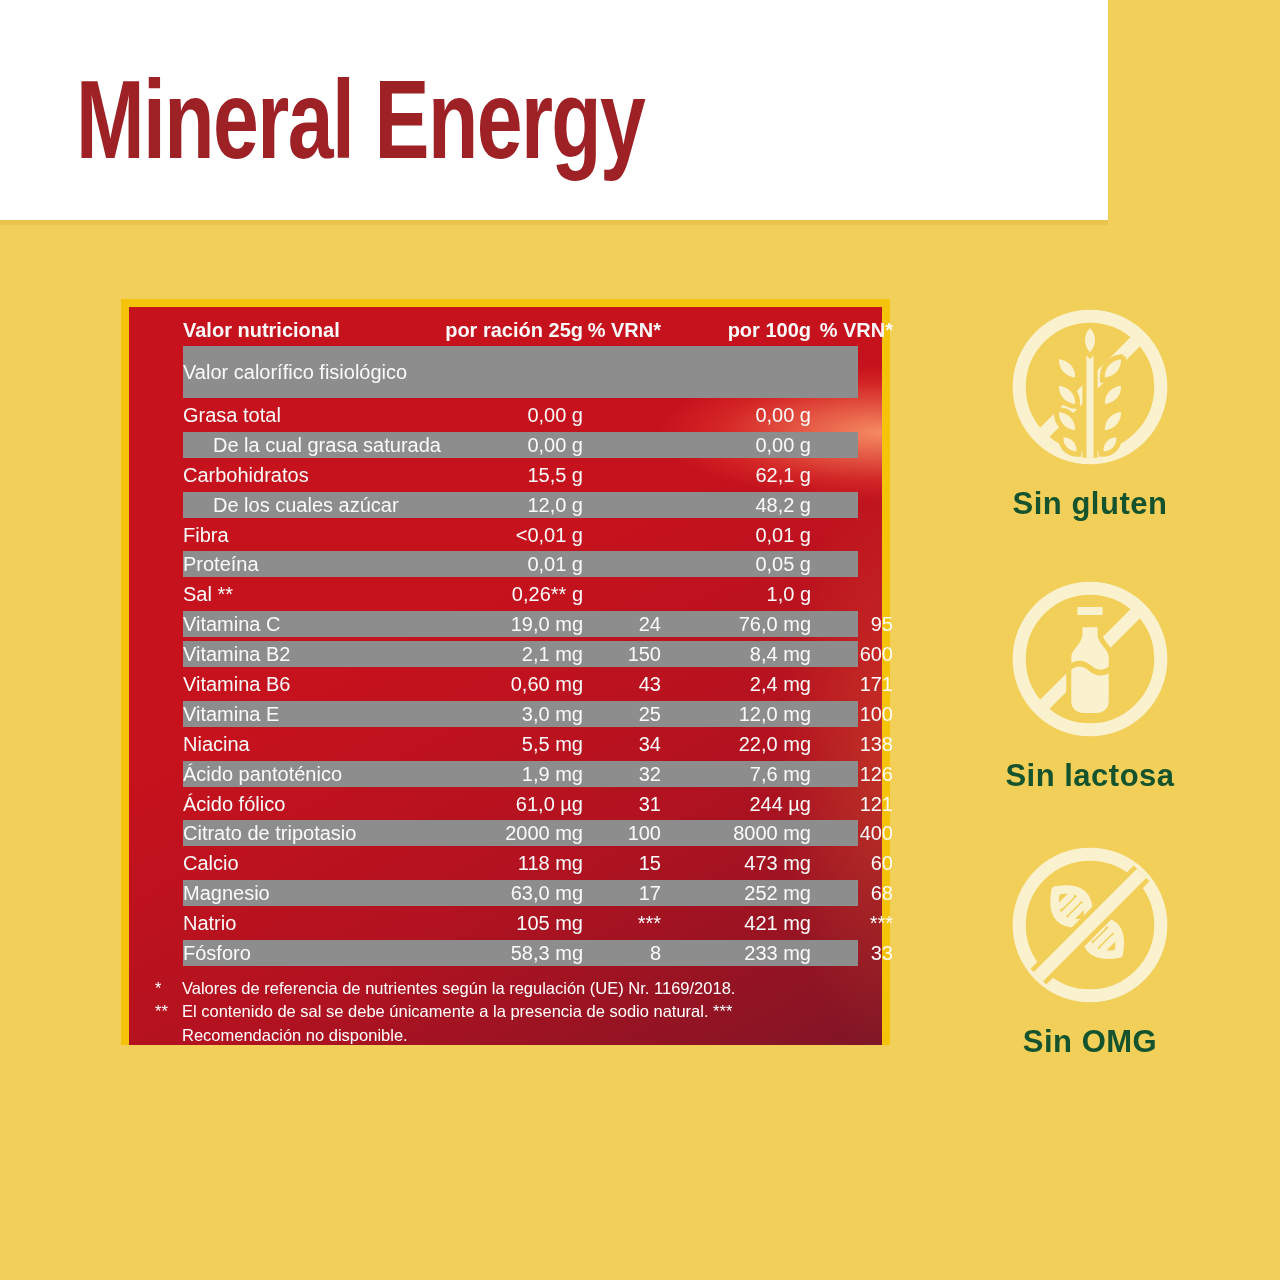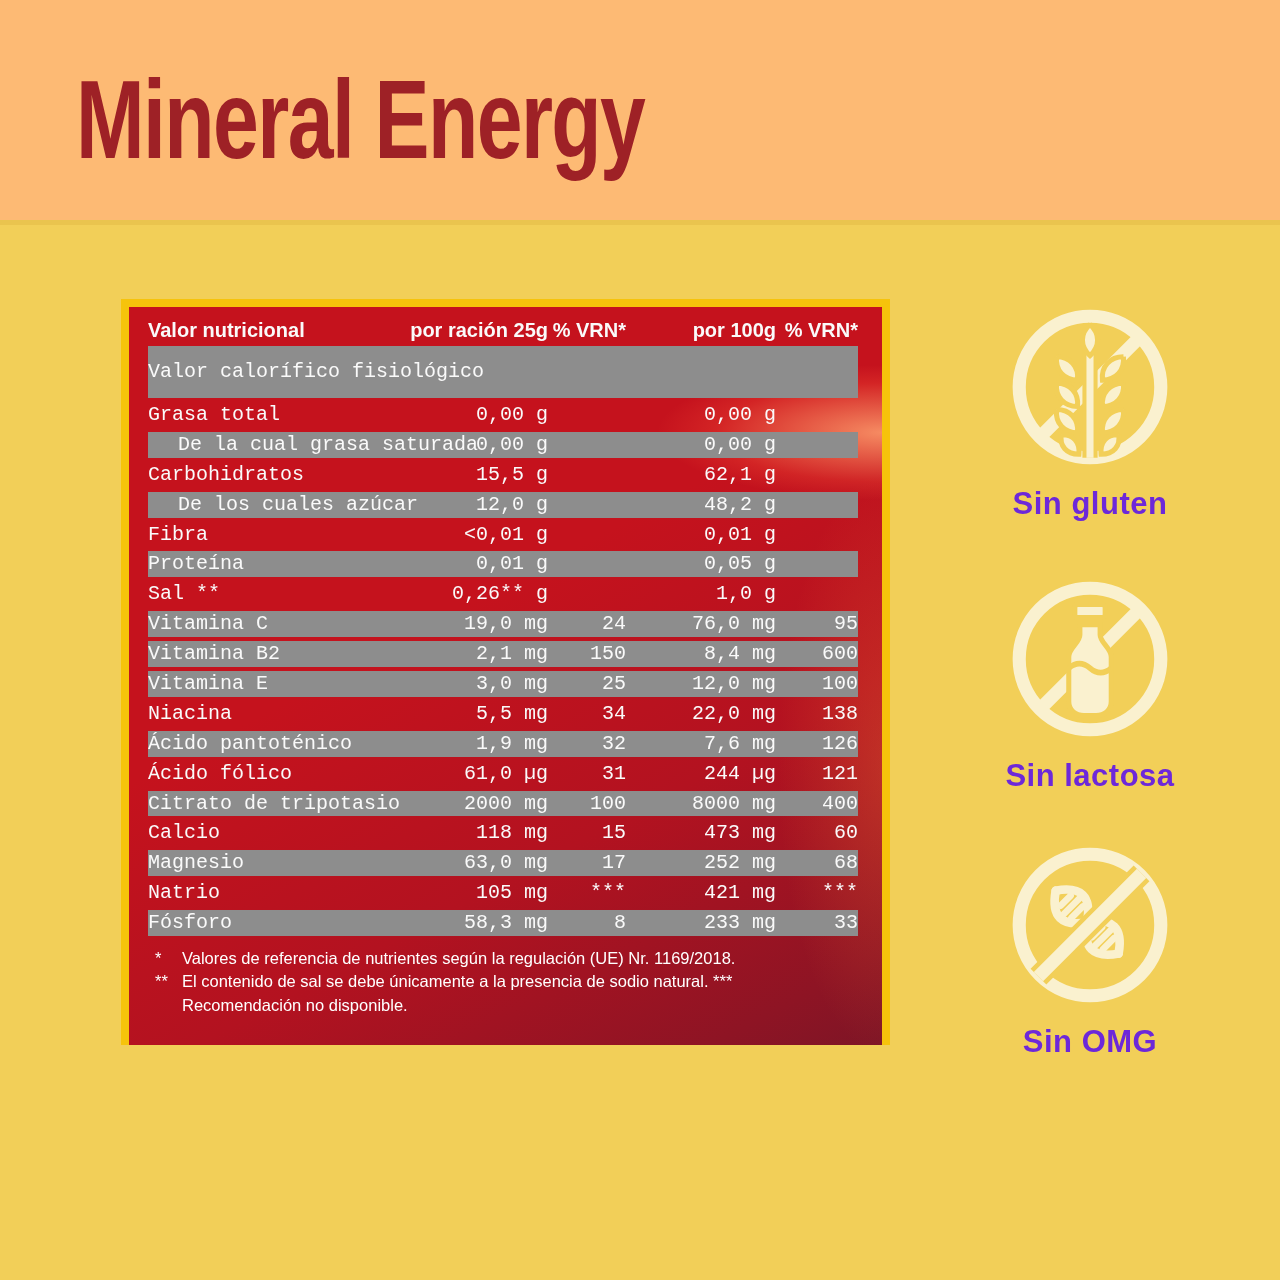--- a/index.html
+++ b/index.html
@@ -2,57 +2,57 @@
 <html><head>
 <meta charset="utf-8">
 <style>
   html,body{margin:0;padding:0;}
   body{
     width:1280px;height:1280px;position:relative;overflow:hidden;
     background:#F2CF58;
     font-family:"Liberation Sans", sans-serif;
   }
   
-  .top-banner{position:absolute;left:0;top:0;width:1280px;height:220px;background:#fdba74;}
+  .top-banner{position:absolute;left:0;top:0;width:1108px;height:220px;background:#ffffff;}
   .top-banner .divider{position:absolute;left:0;bottom:-5px;width:100%;height:5px;background:#EAC44E;}
   .product-title{
     position:absolute;left:76px;top:56px;
     font-size:103px;font-weight:700;letter-spacing:-2px;color:#9E2126;
     transform:scaleX(0.80) scaleY(1.08);transform-origin:left top;white-space:nowrap;
   }
   
   .ntable{
     position:absolute;left:121px;top:299px;width:769px;height:746px;
     box-sizing:border-box;border:8px solid #F6C30B;border-bottom:none;
     background:
       radial-gradient(ellipse 300px 90px at 100% 17%, rgba(255,160,110,0.85), rgba(255,90,60,0.25) 55%, rgba(255,90,60,0) 75%),
       radial-gradient(ellipse 160px 420px at 101% 62%, rgba(250,120,50,0.30), rgba(250,120,50,0) 70%),
       linear-gradient(152deg, #C5121D 42%, #B31220 68%, #8E1424 92%, #7E1526 100%);
   }
   .thead,.row{
     display:grid;grid-template-columns:250px 150px 78px 150px 82px;
-    box-sizing:border-box;padding-left:19px;padding-right:24px;align-items:center;
+    box-sizing:border-box;padding-left:19px;padding-right:24px;align-items:center;margin-left:35px;
   }
   .thead{height:37px;padding-top:9px;color:#FFC60B;font-weight:700;font-size:21px;}
   .thead .cell{white-space:nowrap;}
   .thead .hval,.thead .hvrn{text-align:right;}
-  .row{height:29.9px;padding-top:2px;padding-bottom:2px;font-family:Liberation Mono, monospace;}
+  .row{height:29.9px;padding-top:2px;padding-bottom:2px;}
   .row.gray{background:#8D8D8D;background-clip:content-box;}
   .cell{font-size:20px;color:#FAFAFA;white-space:nowrap;line-height:1;}
   .cell.val,.cell.vrn{text-align:right;}
   .row.indent .cell.label{padding-left:30px;}
   .row.energy{height:56px;background:#8D8D8D;background-clip:content-box;}
   .eval{text-align:center;padding-left:56px;font-size:20px;line-height:1.32;}
   .footnotes{box-sizing:border-box;padding:9px 30px 0 26px;color:#FFFFFF;font-size:16.5px;}
   .fn{display:flex;line-height:1.42;}
   .fnm{width:27px;flex:none;}
   
   .badge{position:absolute;left:984px;width:212px;text-align:center;}
   .badge svg{display:block;margin:0 auto;}
-  .badge-label{margin-top:10px;font-size:31px;line-height:36px;font-weight:700;color:#6d28d9;letter-spacing:0.5px;}
+  .badge-label{margin-top:10px;font-size:31px;line-height:36px;font-weight:700;color:#14532d;letter-spacing:0.5px;}
 </style>
 </head>
 <body>
 
 <div class="top-banner">
   <div class="product-title">Mineral Energy</div>
   <div class="divider"></div>
 </div>
 
 <div class="ntable">
@@ -126,20 +126,27 @@
         <div class="cell vrn">24</div>
         <div class="cell val">76,0 mg</div>
         <div class="cell vrn">95</div>
       </div>
       <div class="row gray">
         <div class="cell label">Vitamina B2</div>
         <div class="cell val">2,1 mg</div>
         <div class="cell vrn">150</div>
         <div class="cell val">8,4 mg</div>
         <div class="cell vrn">600</div>
+      </div>
+      <div class="row red">
+        <div class="cell label">Vitamina B6</div>
+        <div class="cell val">0,60 mg</div>
+        <div class="cell vrn">43</div>
+        <div class="cell val">2,4 mg</div>
+        <div class="cell vrn">171</div>
       </div>
       <div class="row gray">
         <div class="cell label">Vitamina E</div>
         <div class="cell val">3,0 mg</div>
         <div class="cell vrn">25</div>
         <div class="cell val">12,0 mg</div>
         <div class="cell vrn">100</div>
       </div>
       <div class="row red">
         <div class="cell label">Niacina</div>

